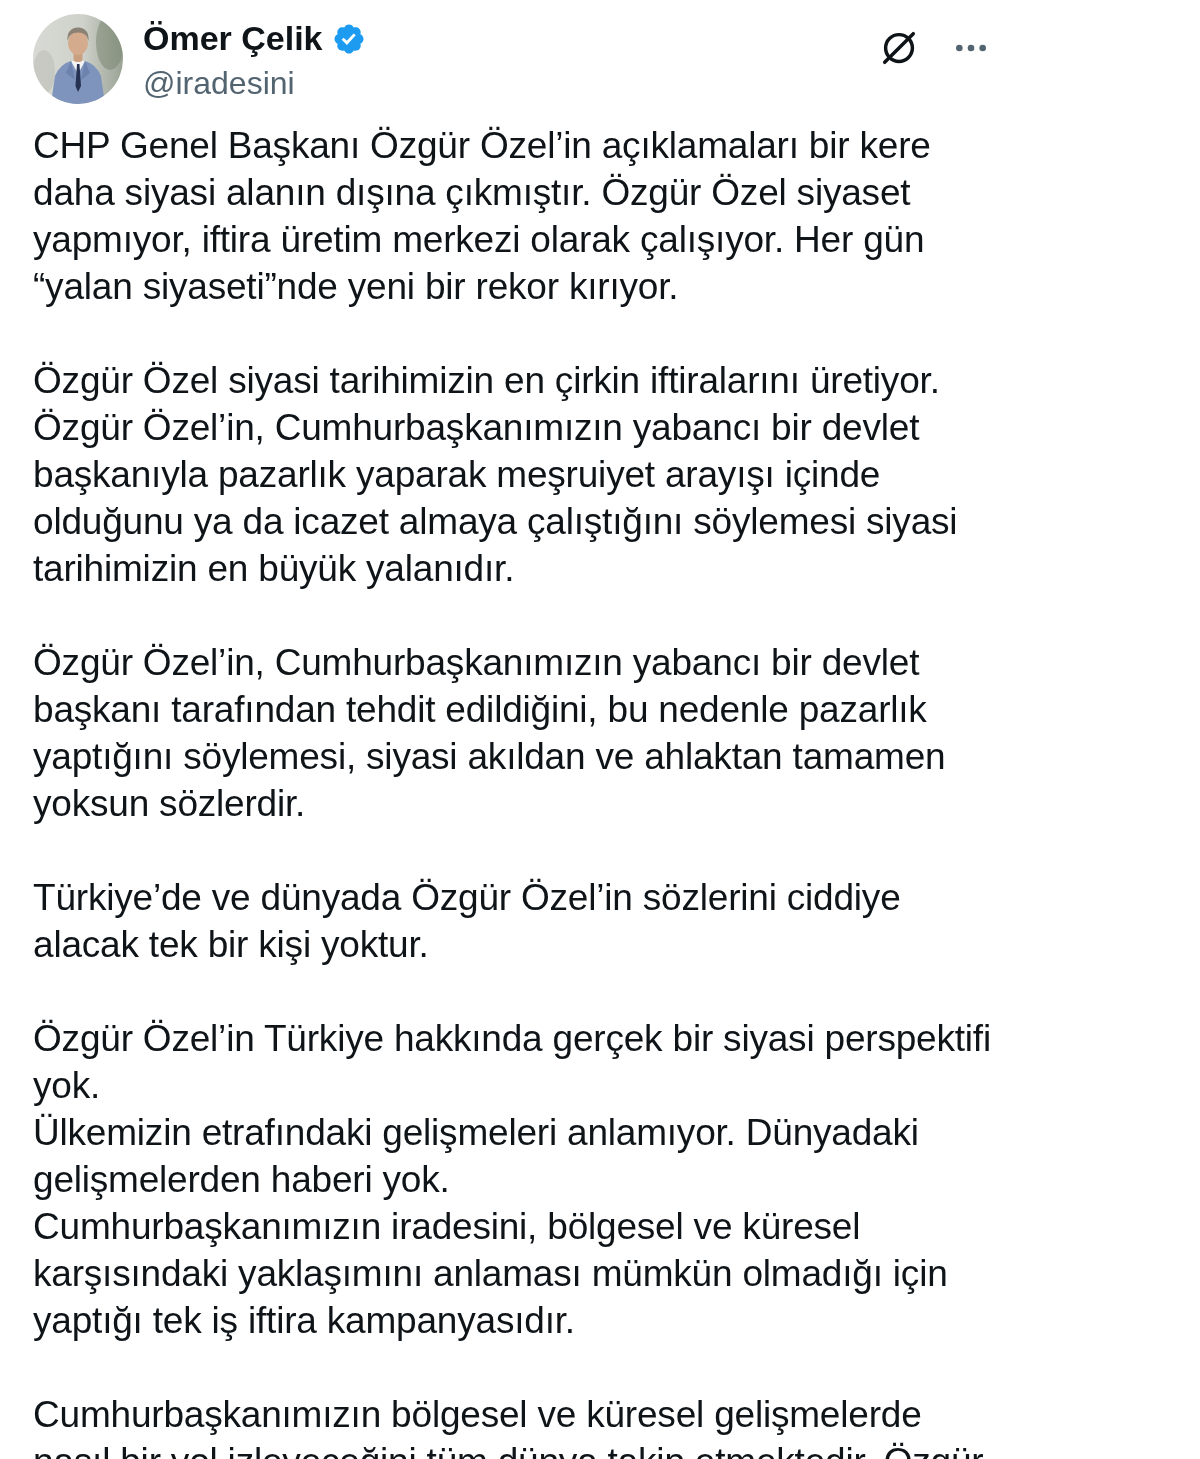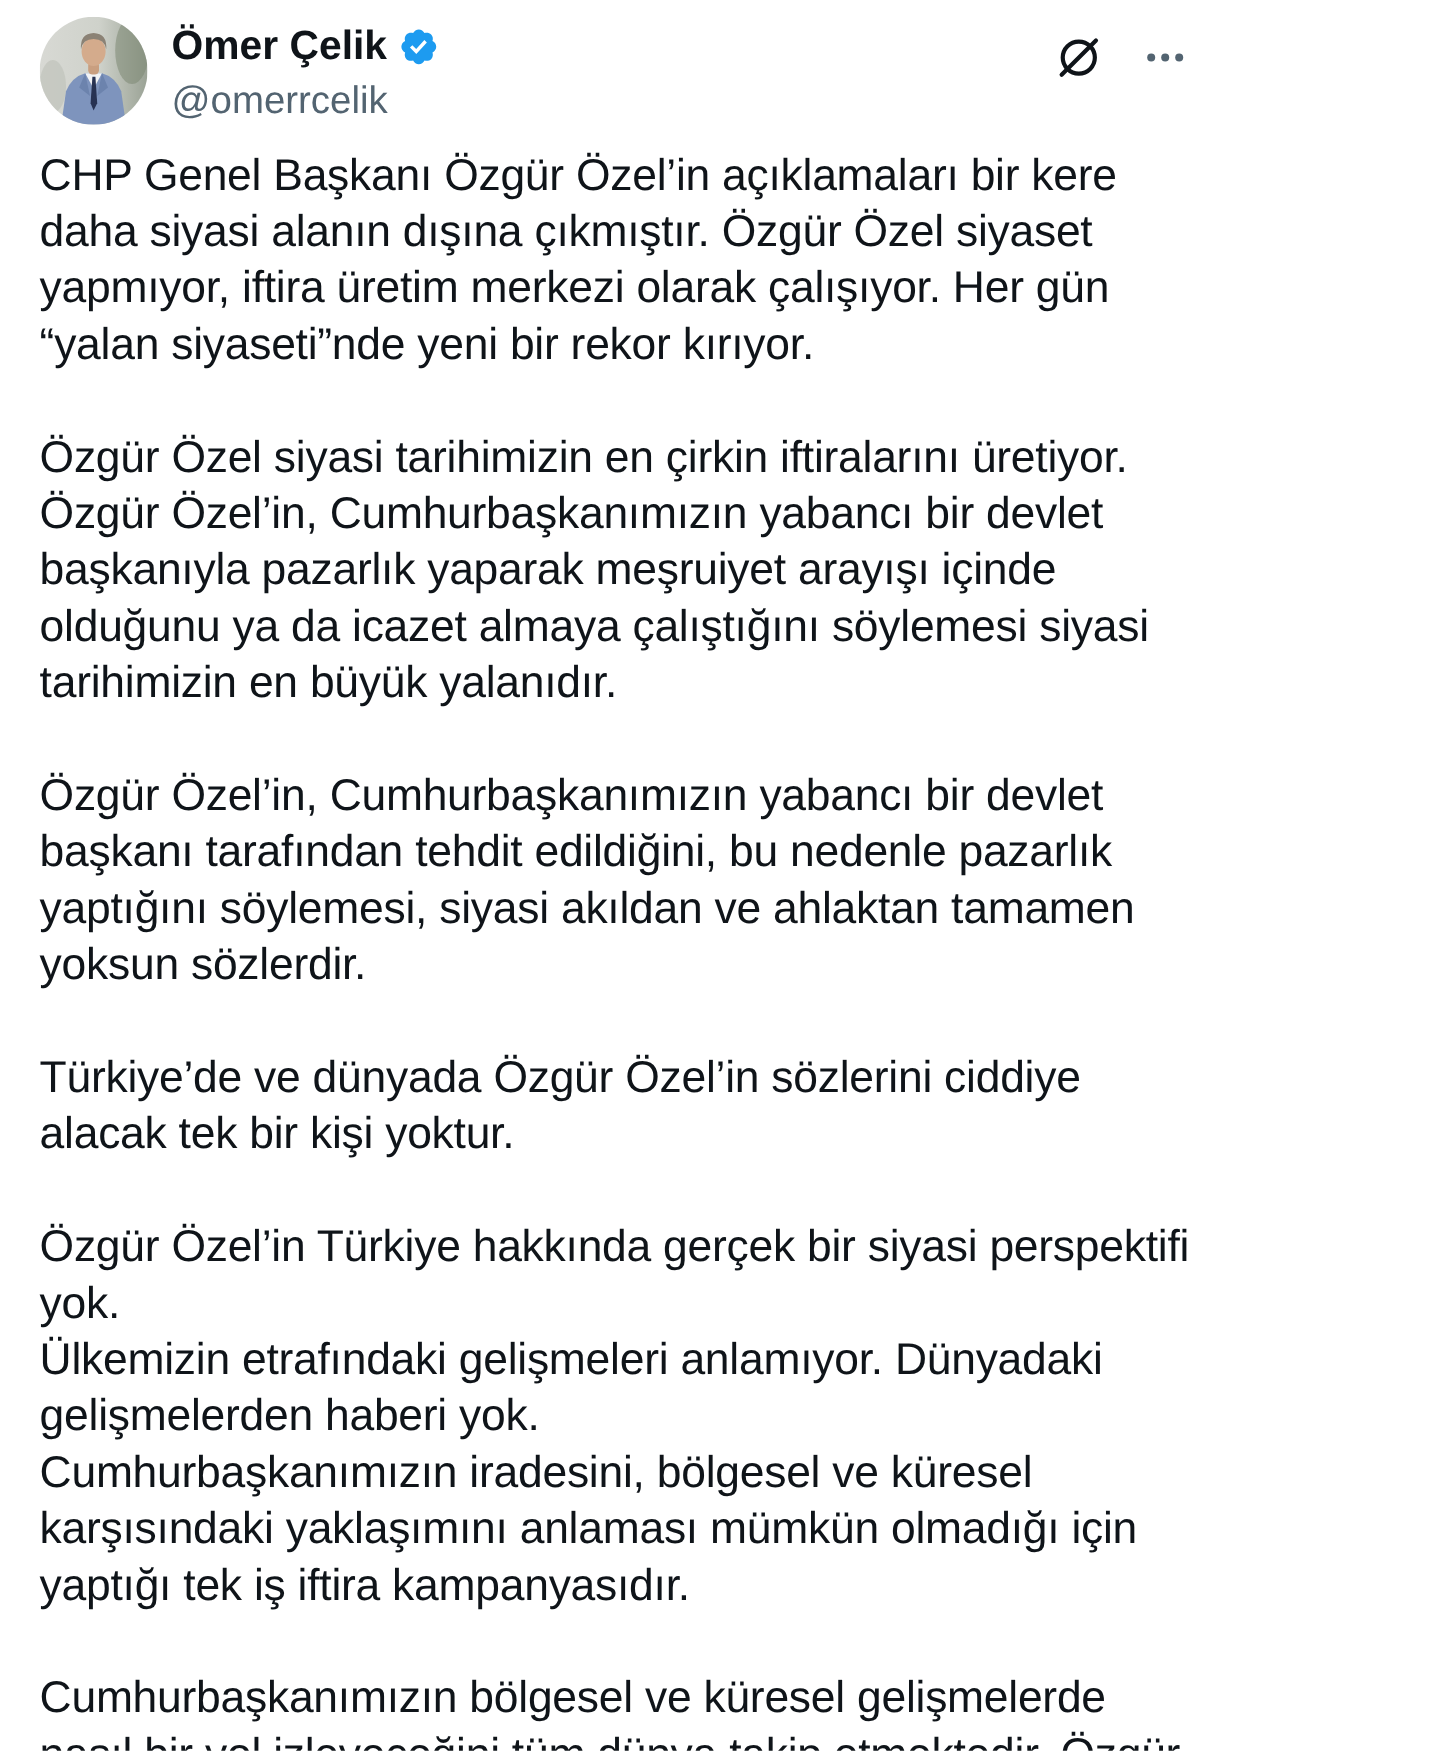--- a/index.html
+++ b/index.html
@@ -122,21 +122,21 @@
 
     <div class="user-info">
       <div class="name-row">
         <span class="display-name">Ömer Çelik</span>
         <span class="verified">
           <svg viewBox="0 0 24 24" xmlns="http://www.w3.org/2000/svg">
             <path fill="#1d9bf0" d="M22.25 12c0-1.43-.88-2.67-2.19-3.34.46-1.39.2-2.9-.81-3.91s-2.52-1.27-3.91-.81c-.66-1.31-1.91-2.19-3.34-2.19s-2.67.88-3.33 2.19c-1.4-.46-2.91-.2-3.92.81s-1.26 2.52-.8 3.91c-1.31.67-2.2 1.91-2.2 3.34s.89 2.67 2.2 3.34c-.46 1.39-.21 2.9.8 3.91s2.52 1.26 3.91.81c.67 1.31 1.91 2.19 3.34 2.19s2.68-.88 3.34-2.19c1.39.45 2.9.2 3.91-.81s1.27-2.52.81-3.91c1.31-.67 2.19-1.91 2.19-3.34zm-11.71 4.2L6.8 12.46l1.41-1.42 2.26 2.26 4.8-5.23 1.47 1.36-6.2 6.77z"></path>
           </svg>
         </span>
       </div>
-      <div class="handle">@omerrcelik</div>
+      <div class="handle">@iradesini</div>
     </div>
 
     <div class="header-actions">
       <span class="icon-btn grok-btn">
         <svg viewBox="0 0 24 24" xmlns="http://www.w3.org/2000/svg">
           <circle cx="12" cy="12" r="7.3" fill="none" stroke="#0f1419" stroke-width="1.9"></circle>
           <path d="M4.2 19.8 L19.8 4.2" stroke="#0f1419" stroke-width="1.9" stroke-linecap="round"></path>
         </svg>
       </span>
       <span class="icon-btn more-btn">

